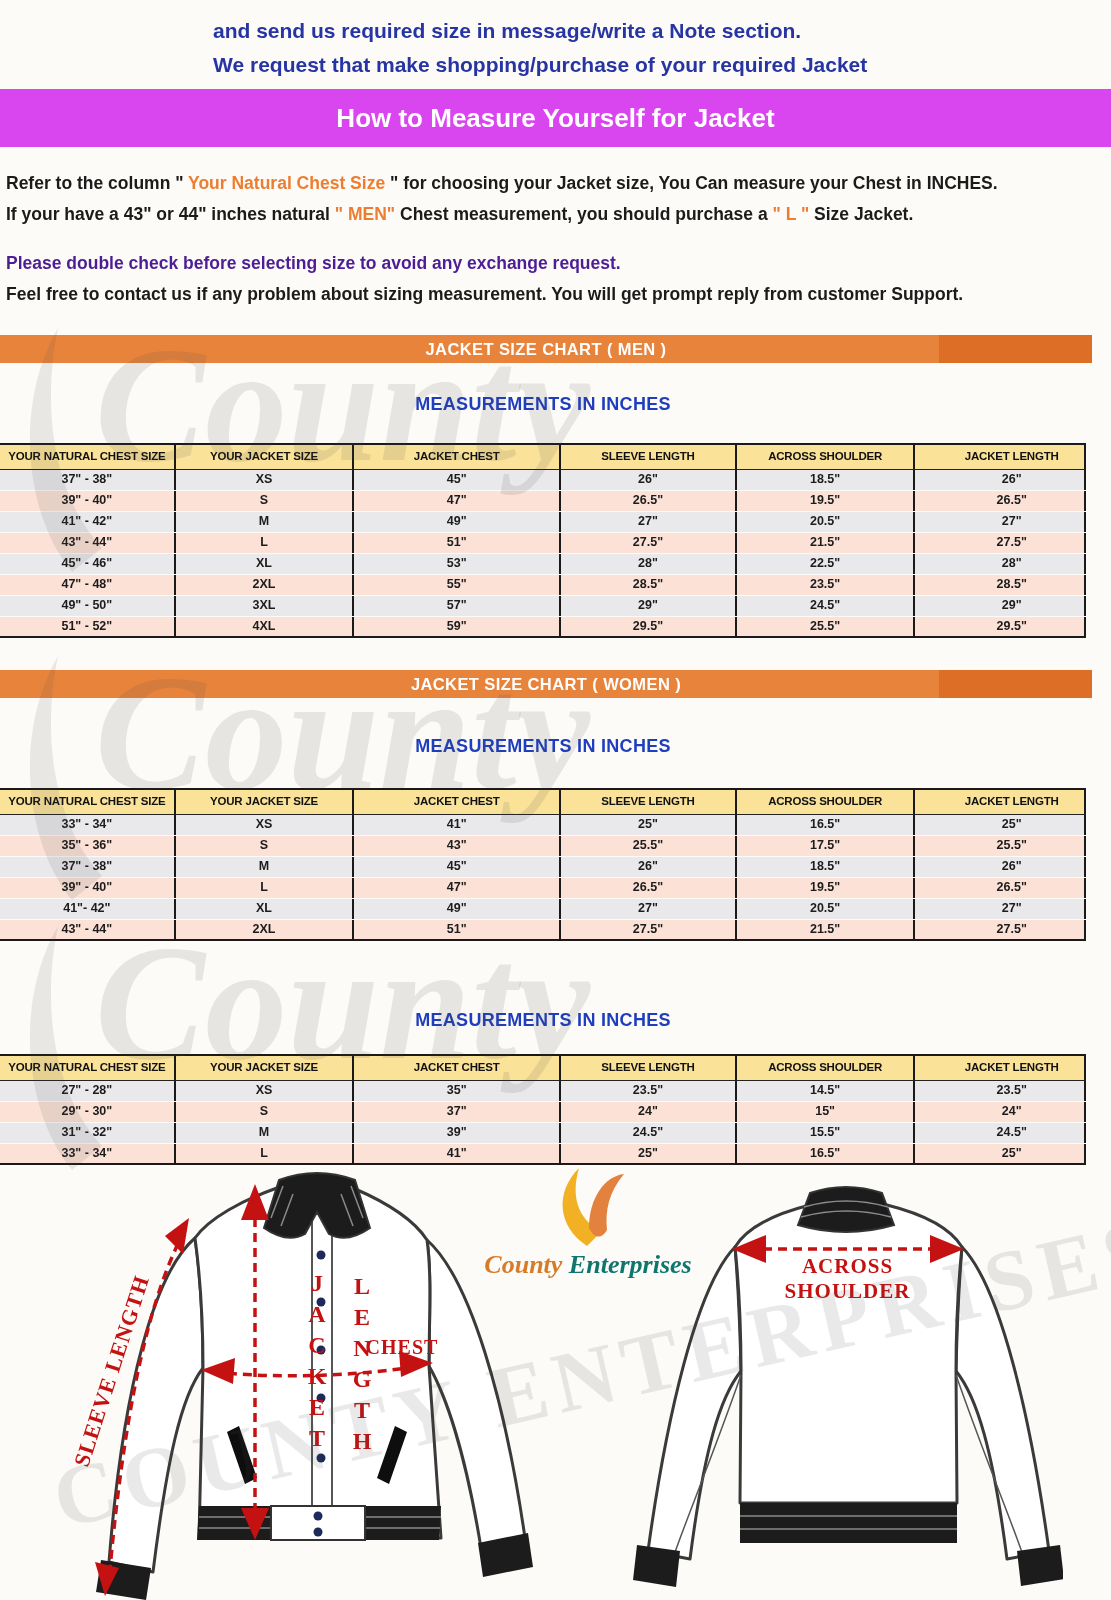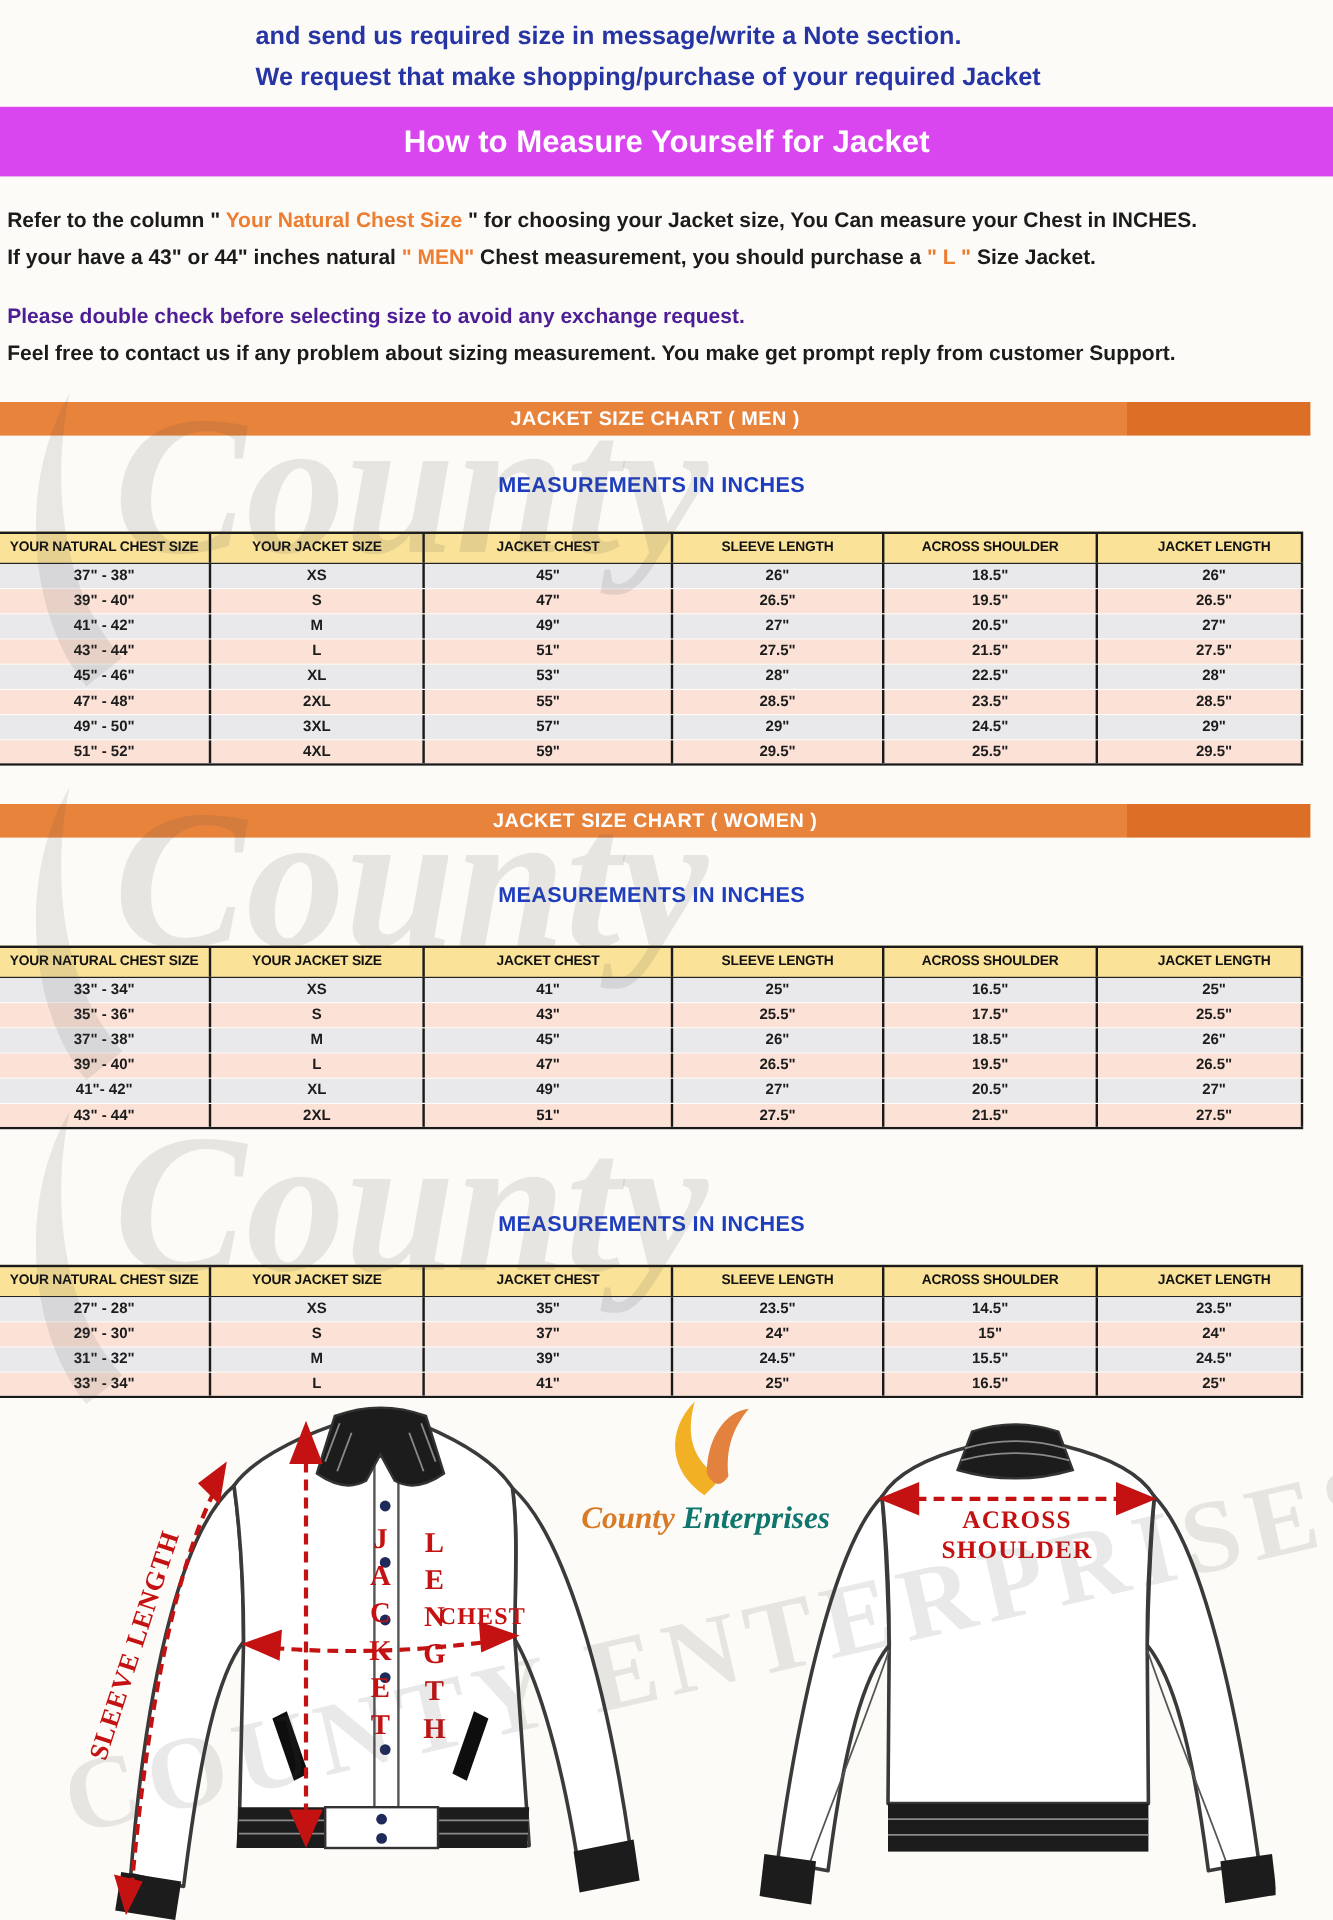--- a/index.html
+++ b/index.html
@@ -100,21 +100,21 @@
 
   <div class="main-banner">
     <span>How to Measure Yourself for Jacket</span>
   </div>
 
   <div class="intro">
     <div><span>Refer to the column " </span><span class="hl">Your Natural Chest Size</span><span> " for choosing your Jacket size, You Can measure your Chest in INCHES.</span></div>
     <div><span>If your have a 43" or 44"  inches natural </span><span class="hl">" MEN"</span><span> Chest measurement, you should purchase a </span><span class="hl">" L "</span><span> Size Jacket.</span></div>
   </div>
   <div class="warning">Please double check before selecting size to avoid any exchange request.</div>
-  <div class="contact">Feel free to contact us if any problem about sizing measurement. You make get prompt reply from customer Support.</div>
+  <div class="contact">Feel free to contact us if any problem about sizing measurement. You will get prompt reply from customer Support.</div>
 
   <div class="chart-banner" style="top:335px;"><span>JACKET SIZE CHART ( MEN )</span></div>
   <div class="subtitle" style="top:394px;">MEASUREMENTS IN INCHES</div>
   <div class="table" style="top:443px;">
     <div class="thead">
       <span class="th c0">YOUR NATURAL CHEST SIZE</span>
       <span class="th c1">YOUR JACKET SIZE</span>
       <span class="th c2">JACKET CHEST</span>
       <span class="th c3">SLEEVE LENGTH</span>
       <span class="th c4">ACROSS SHOULDER</span>

